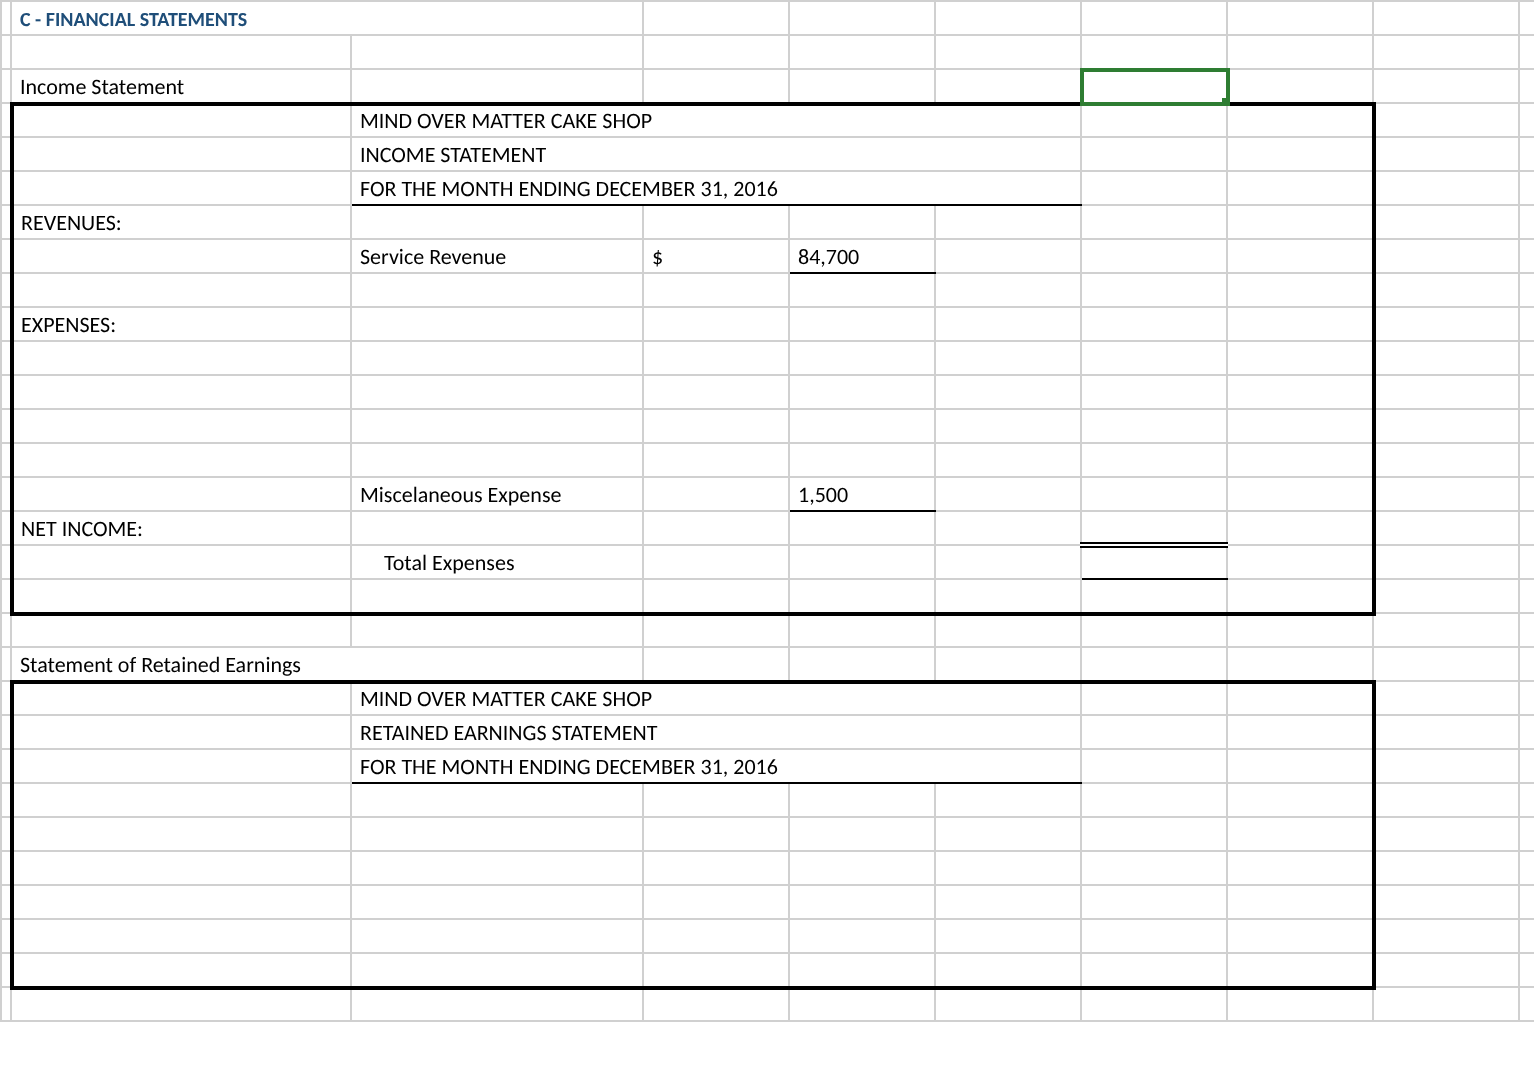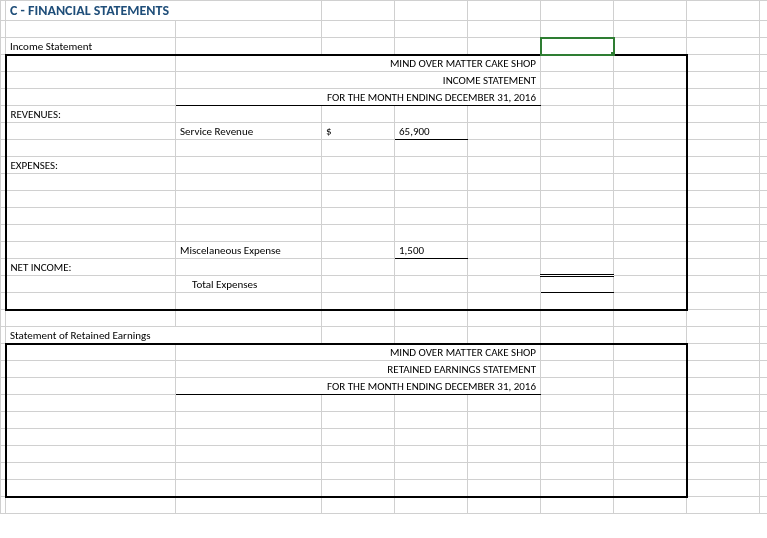--- a/index.html
+++ b/index.html
@@ -20,24 +20,24 @@
     border: 1px solid #d0d0d0;
     height: 17px;
     padding: 1px 4px;
     overflow: hidden;
     white-space: nowrap;
     vertical-align: bottom;
   }
   .section-title {
     color: #1F4E79;
     font-weight: bold;
-    font-size: 14px;
+    font-size: 10px;
   }
   .bold { font-weight: normal; }
-  .center { text-align: right; }
+  .center { text-align: left; }
   .right { text-align: left; }
   .bt-thick { border-top: 2px solid #000 !important; }
   .bb-thick { border-bottom: 2px solid #000 !important; }
   .bl-thick { border-left: 2px solid #000 !important; }
   .br-thick { border-right: 2px solid #000 !important; }
   .bb-thin-black { border-bottom: 1px solid #000 !important; }
   .dbl-bottom { border-bottom: 3px double #000 !important; }
   .active-cell {
     border: 2px solid #2e7d32 !important;
     position: relative;
@@ -147,21 +147,21 @@
   <td class="br-thick"></td>
   <td></td>
         <td></td>
 </tr>
 
 <tr>
   <td></td>
   <td class="bl-thick"></td>
   <td>Service Revenue</td>
   <td class="right">$</td>
-  <td class="right bb-thin-black">65,900</td>
+  <td class="right bb-thin-black">84,700</td>
   <td></td>
         <td></td>
   <td class="br-thick"></td>
   <td></td>
         <td></td>
 </tr>
 
 
 <tr>
   <td></td>

